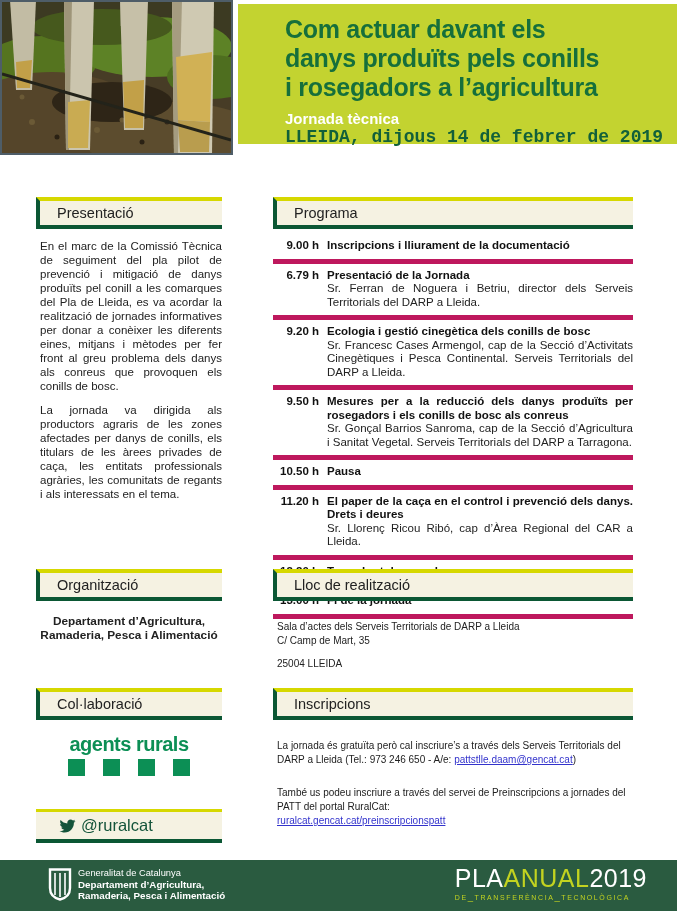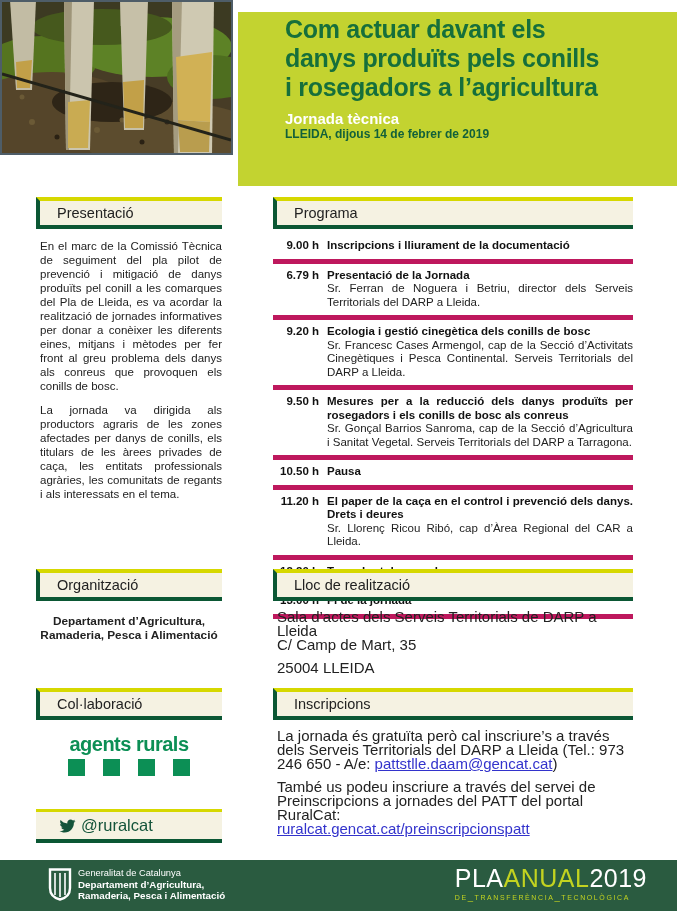--- a/index.html
+++ b/index.html
@@ -2,24 +2,24 @@
 <html><head>
 <meta charset="utf-8">
 <style>
   * { margin:0; padding:0; box-sizing:border-box; }
   body { background:#ffffff; font-family:"Liberation Sans", sans-serif; }
   .page { position:relative; width:677px; height:911px; background:#fff; overflow:hidden; margin:0 auto; }
 
   
   .photo { position:absolute; left:0; top:0; width:233px; height:155px; border:2px solid #4e5d68; }
   .photo svg { display:block; width:100%; height:100%; }
-  .hero-green { position:absolute; left:238px; top:12px; width:439px; height:174px; background:#c3d330; padding:3px 10px 0 47px; }
+  .hero-green { position:absolute; left:238px; top:4px; width:439px; height:140px; background:#c3d330; padding:11px 10px 0 47px; }
   .hero-title { font-size:25px; line-height:29px; font-weight:bold; color:#166f3b; letter-spacing:-0.3px; white-space:nowrap; }
   .event-type { margin-top:8px; font-size:15px; font-weight:bold; color:#ffffff; }
-  .place-date { font-size:12px; font-weight:bold; color:#12603a; }
+  .place-date { font-size:18px; font-weight:bold; color:#12603a;font-family:Liberation Mono, monospace; }
 
   
   .main { position:absolute; left:0; top:197px; width:677px; height:675px; }
   .sec-left  { position:absolute; left:36px;  width:186px; }
   .sec-right { position:absolute; left:273px; width:360px; }
   .top-0 { top:0; } .top-2 { top:372px; } .top-3 { top:491px; } .top-tw { top:612px; }
 
   
   .sec-head { border-top:4px solid #d6d800; border-left:4px solid #0b5734; border-bottom:4px solid #0b5734;
               background:#f5f2e2; padding:4px 6px 4px 17px; font-size:14.5px; color:#222; }
@@ -44,21 +44,21 @@
   
   .prow { display:flex; border-bottom:5px solid #be185d; padding:5px 0 6px; }
   .prow.first { padding-top:9px; }
   .ptime { width:46px; min-width:46px; text-align:right; font-weight:bold; font-size:11.5px; line-height:13.5px; color:#111; margin-right:8px; }
   .pbody { flex:1; font-size:11.5px; line-height:13.5px; color:#222; text-align:justify; }
   .ptitle { font-weight:bold; color:#111; }
   .pspeaker:empty { display:none; }
   .programa-list { margin-top:1px; }
 
   
-  .rbody { margin:9px 0 0 4px; font-size:15px; line-height:14px; color:#222; }
+  .rbody { margin:19px 0 0 4px; font-size:10px; line-height:14px; color:#222; }
   .rbody .gap { margin-top:9px; }
   a.link { color:#3333cc; text-decoration:underline; }
 
   
   .footer { position:absolute; left:0; top:860px; width:677px; height:67px; background:#2a5b40; }
   .gencat { position:absolute; left:48px; top:8px; display:flex; align-items:center; gap:6px; }
   .gencat svg { width:24px; height:33px; }
   .gencat-lines { color:#ffffff; font-size:9.3px; line-height:11px; }
   .gencat-lines .b { font-weight:bold; font-size:9.8px; }
   .patt { position:absolute; right:30px; top:5px; text-align:left; }

